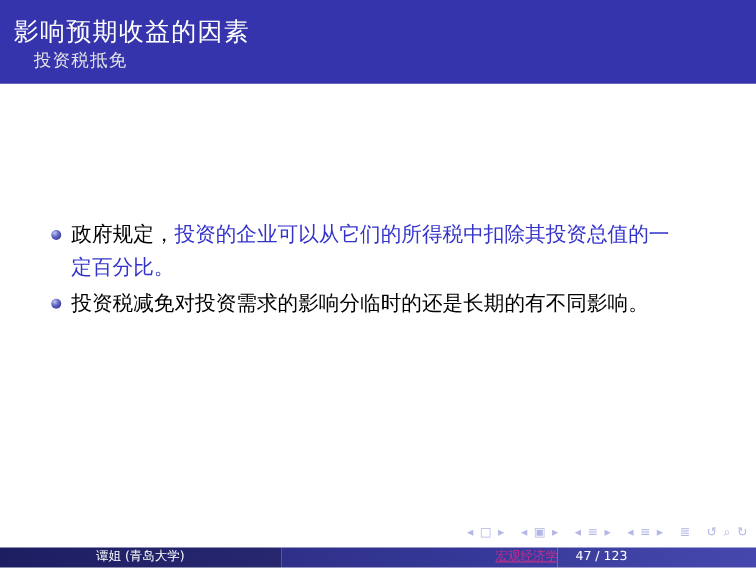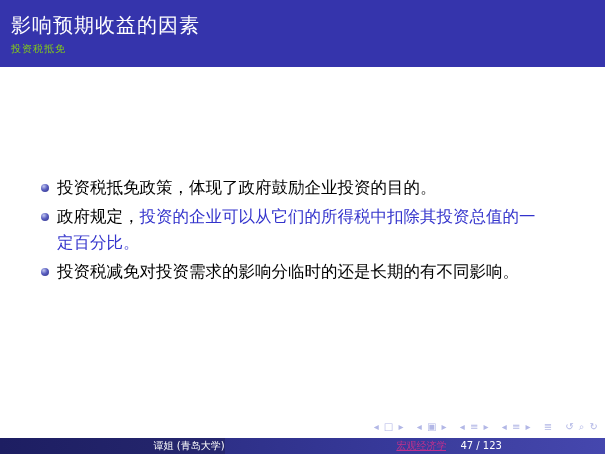--- a/index.html
+++ b/index.html
@@ -20,24 +20,24 @@
     padding: 0;
     box-sizing: border-box;
   }
   .frame-title {
     position: absolute; left: 11px; top: 12px;
     font-size: 20px; line-height: 26px;
     letter-spacing: 1px;
     color: #ffffff;
   }
   .frame-subtitle {
-    position: absolute; left: 11px; top: 42px;
-    font-size: 10px; line-height: 14px;
+    position: absolute; left: 27px; top: 42px;
+    font-size: 14px; line-height: 14px;
     letter-spacing: 1px;
-    color: #84cc16;
+    color: #e5e5e5;
   }
 
   
   .body-area {
     position: absolute; top: 67px; left: 0; right: 0; bottom: 36px;
   }
   .bullets {
     list-style: none; margin: 0; padding: 0;
     position: absolute; top: 108px; left: 41px;
   }
@@ -75,21 +75,21 @@
   .footbar {
     position: absolute; left: 0; right: 0; bottom: 0; height: 16px;
     display: flex;
     font-size: 10px; line-height: 16px;
   }
   .seg { height: 16px; box-sizing: border-box; white-space: nowrap; overflow: hidden; }
   .seg-author {
     width: 240px;
     background: linear-gradient(90deg, #1d1e62, #26276f);
     color: #ffffff;
-    text-align: right;
+    text-align: center;
   }
   .seg-course {
     width: 237px;
     background: linear-gradient(90deg, #2e3088, #3a3ca0);
     color: #c2308c;
     text-align: right;
     text-decoration: underline;
   }
   .seg-date {
     width: 168px;
@@ -107,24 +107,20 @@
 
   <div class="headbar">
     <div class="frame-title">影响预期收益的因素</div>
     <div class="frame-subtitle">投资税抵免</div>
   </div>
 
   <div class="body-area">
     <ul class="bullets">
       <li>
         <span class="ball"></span>
-        <span class="txt"><span>投资税抵免政策，体现了政府鼓励企业投资的目的。</span><span class="em"></span></span>
-      </li>
-      <li>
-        <span class="ball"></span>
         <span class="txt"><span>政府规定，</span><span class="em">投资的企业可以从它们的所得税中扣除其投资总值的一定百分比。</span></span>
       </li>
       <li>
         <span class="ball"></span>
         <span class="txt"><span>投资税减免对投资需求的影响分临时的还是长期的有不同影响。</span><span class="em"></span></span>
       </li>
     </ul>
   </div>
 
   <div class="navbar">

